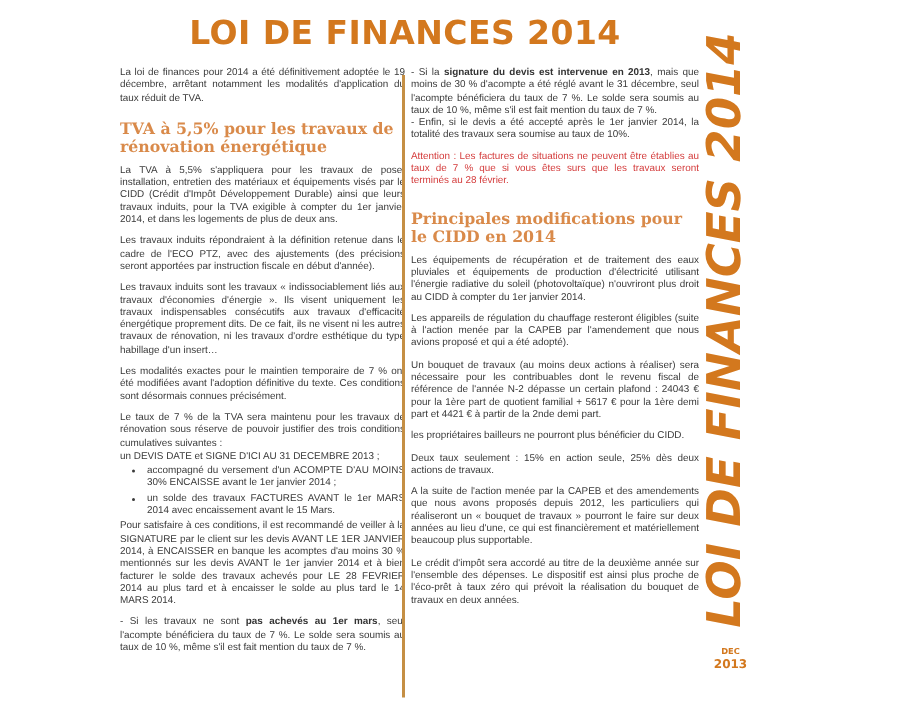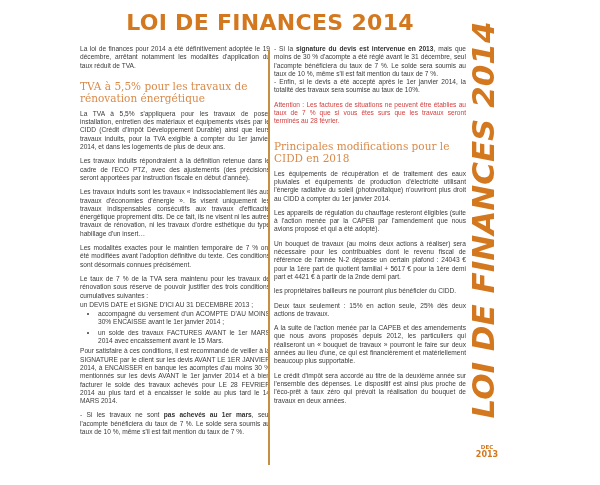--- a/index.html
+++ b/index.html
@@ -3,28 +3,28 @@
 <meta charset="utf-8">
 <style>
   html,body{margin:0;padding:0;background:#ffffff;}
   body{width:600px;height:485px;position:relative;overflow:hidden;font-family:"Liberation Sans",sans-serif;color:#3a3a3a;}
   .main-title{position:absolute;left:0;top:10px;width:540px;text-align:center;font-family:"DejaVu Sans",sans-serif;font-weight:bold;font-size:22px;color:#d3781e;letter-spacing:0.3px;}
   .col{position:absolute;top:45px;font-size:6.6px;line-height:8.3px;}
   .col-left{left:80px;width:190px;}
   .col-right{left:274px;width:192px;}
   .divider{position:absolute;left:268px;top:50px;width:1.5px;height:415px;background:#c58f44;}
   p{margin:0 0 6px 0;text-align:justify;}
-  h2{font-family:"DejaVu Serif",serif;font-weight:normal;color:#d98a4a;font-size:10.5px;line-height:12px;margin:10px 0 6px 0;}
+  h2{font-family:"DejaVu Serif",serif;font-weight:bold;color:#d98a4a;font-size:10.5px;line-height:12px;margin:10px 0 6px 0;}
   .red{color:#d43c3c;}
   ul{margin:0 0 2px 0;padding-left:18px;}
   ul li{margin-bottom:2px;text-align:justify;}
   b{font-weight:bold;color:#333;}
   .vertical{position:absolute;left:463px;top:30px;width:40px;height:380px;}
   .vertical span{position:absolute;left:20px;top:190px;transform:translate(-50%,-50%) rotate(-90deg);white-space:nowrap;font-family:"DejaVu Sans",sans-serif;font-weight:bold;font-style:italic;font-size:31px;color:#d3781e;}
-  .date{position:absolute;left:472px;top:444px;width:30px;text-align:center;font-family:"DejaVu Sans",sans-serif;font-weight:bold;color:#d3781e;}
+  .date{position:absolute;left:472px;top:432px;width:30px;text-align:center;font-family:"DejaVu Sans",sans-serif;font-weight:bold;color:#d3781e;}
   .date .m{font-size:5.5px;display:block;}
   .date .y{font-size:8px;display:block;}
 </style>
 </head>
 <body>
 
 <div class="main-title">LOI DE FINANCES 2014</div>
 
 <div class="col col-left">
   <p>La loi de finances pour 2014 a été définitivement adoptée le 19 décembre, arrêtant notamment les modalités d'application du taux réduit de TVA.</p>
@@ -42,21 +42,21 @@
   <p>Pour satisfaire à ces conditions, il est recommandé de veiller à la SIGNATURE par le client sur les devis AVANT LE 1ER JANVIER 2014, à ENCAISSER en banque les acomptes d'au moins 30 % mentionnés sur les devis AVANT le 1er janvier 2014 et à bien facturer le solde des travaux achevés pour LE 28 FEVRIER 2014 au plus tard et à encaisser le solde au plus tard le 14 MARS 2014.</p>
   <p><span>- Si les travaux ne sont </span><b>pas achevés au 1er mars</b><span>, seul l'acompte bénéficiera du taux de 7 %. Le solde sera soumis au taux de 10 %, même s'il est fait mention du taux de 7 %.</span></p>
 </div>
 
 <div class="divider"></div>
 
 <div class="col col-right">
   <p style="margin-bottom:0"><span>- Si la </span><b>signature du devis est intervenue en 2013</b><span>, mais que moins de 30 % d'acompte a été réglé avant le 31 décembre, seul l'acompte bénéficiera du taux de 7 %. Le solde sera soumis au taux de 10 %, même s'il est fait mention du taux de 7 %.</span></p>
   <p>- Enfin, si le devis a été accepté après le 1er janvier 2014, la totalité des travaux sera soumise au taux de 10%.</p>
   <p class="red">Attention : Les factures de situations ne peuvent être établies au taux de 7 % que si vous êtes surs que les travaux seront terminés au 28 février.</p>
-  <h2 style="margin-top:14px">Principales modifications pour le CIDD en 2018</h2>
+  <h2 style="margin-top:14px">Principales modifications pour le CIDD en 2014</h2>
   <p>Les équipements de récupération et de traitement des eaux pluviales et équipements de production d'électricité utilisant l'énergie radiative du soleil (photovoltaïque) n'ouvriront plus droit au CIDD à compter du 1er janvier 2014.</p>
   <p>Les appareils de régulation du chauffage resteront éligibles (suite à l'action menée par la CAPEB par l'amendement que nous avions proposé et qui a été adopté).</p>
   <p>Un bouquet de travaux (au moins deux actions à réaliser) sera nécessaire pour les contribuables dont le revenu fiscal de référence de l'année N-2 dépasse un certain plafond : 24043 € pour la 1ère part de quotient familial + 5617 € pour la 1ère demi part et 4421 € à partir de la 2nde demi part.</p>
   <p>les propriétaires bailleurs ne pourront plus bénéficier du CIDD.</p>
   <p>Deux taux seulement : 15% en action seule, 25% dès deux actions de travaux.</p>
   <p>A la suite de l'action menée par la CAPEB et des amendements que nous avons proposés depuis 2012, les particuliers qui réaliseront un « bouquet de travaux » pourront le faire sur deux années au lieu d'une, ce qui est financièrement et matériellement beaucoup plus supportable.</p>
   <p>Le crédit d'impôt sera accordé au titre de la deuxième année sur l'ensemble des dépenses. Le dispositif est ainsi plus proche de l'éco-prêt à taux zéro qui prévoit la réalisation du bouquet de travaux en deux années.</p>
 </div>
 
 <div class="vertical">

